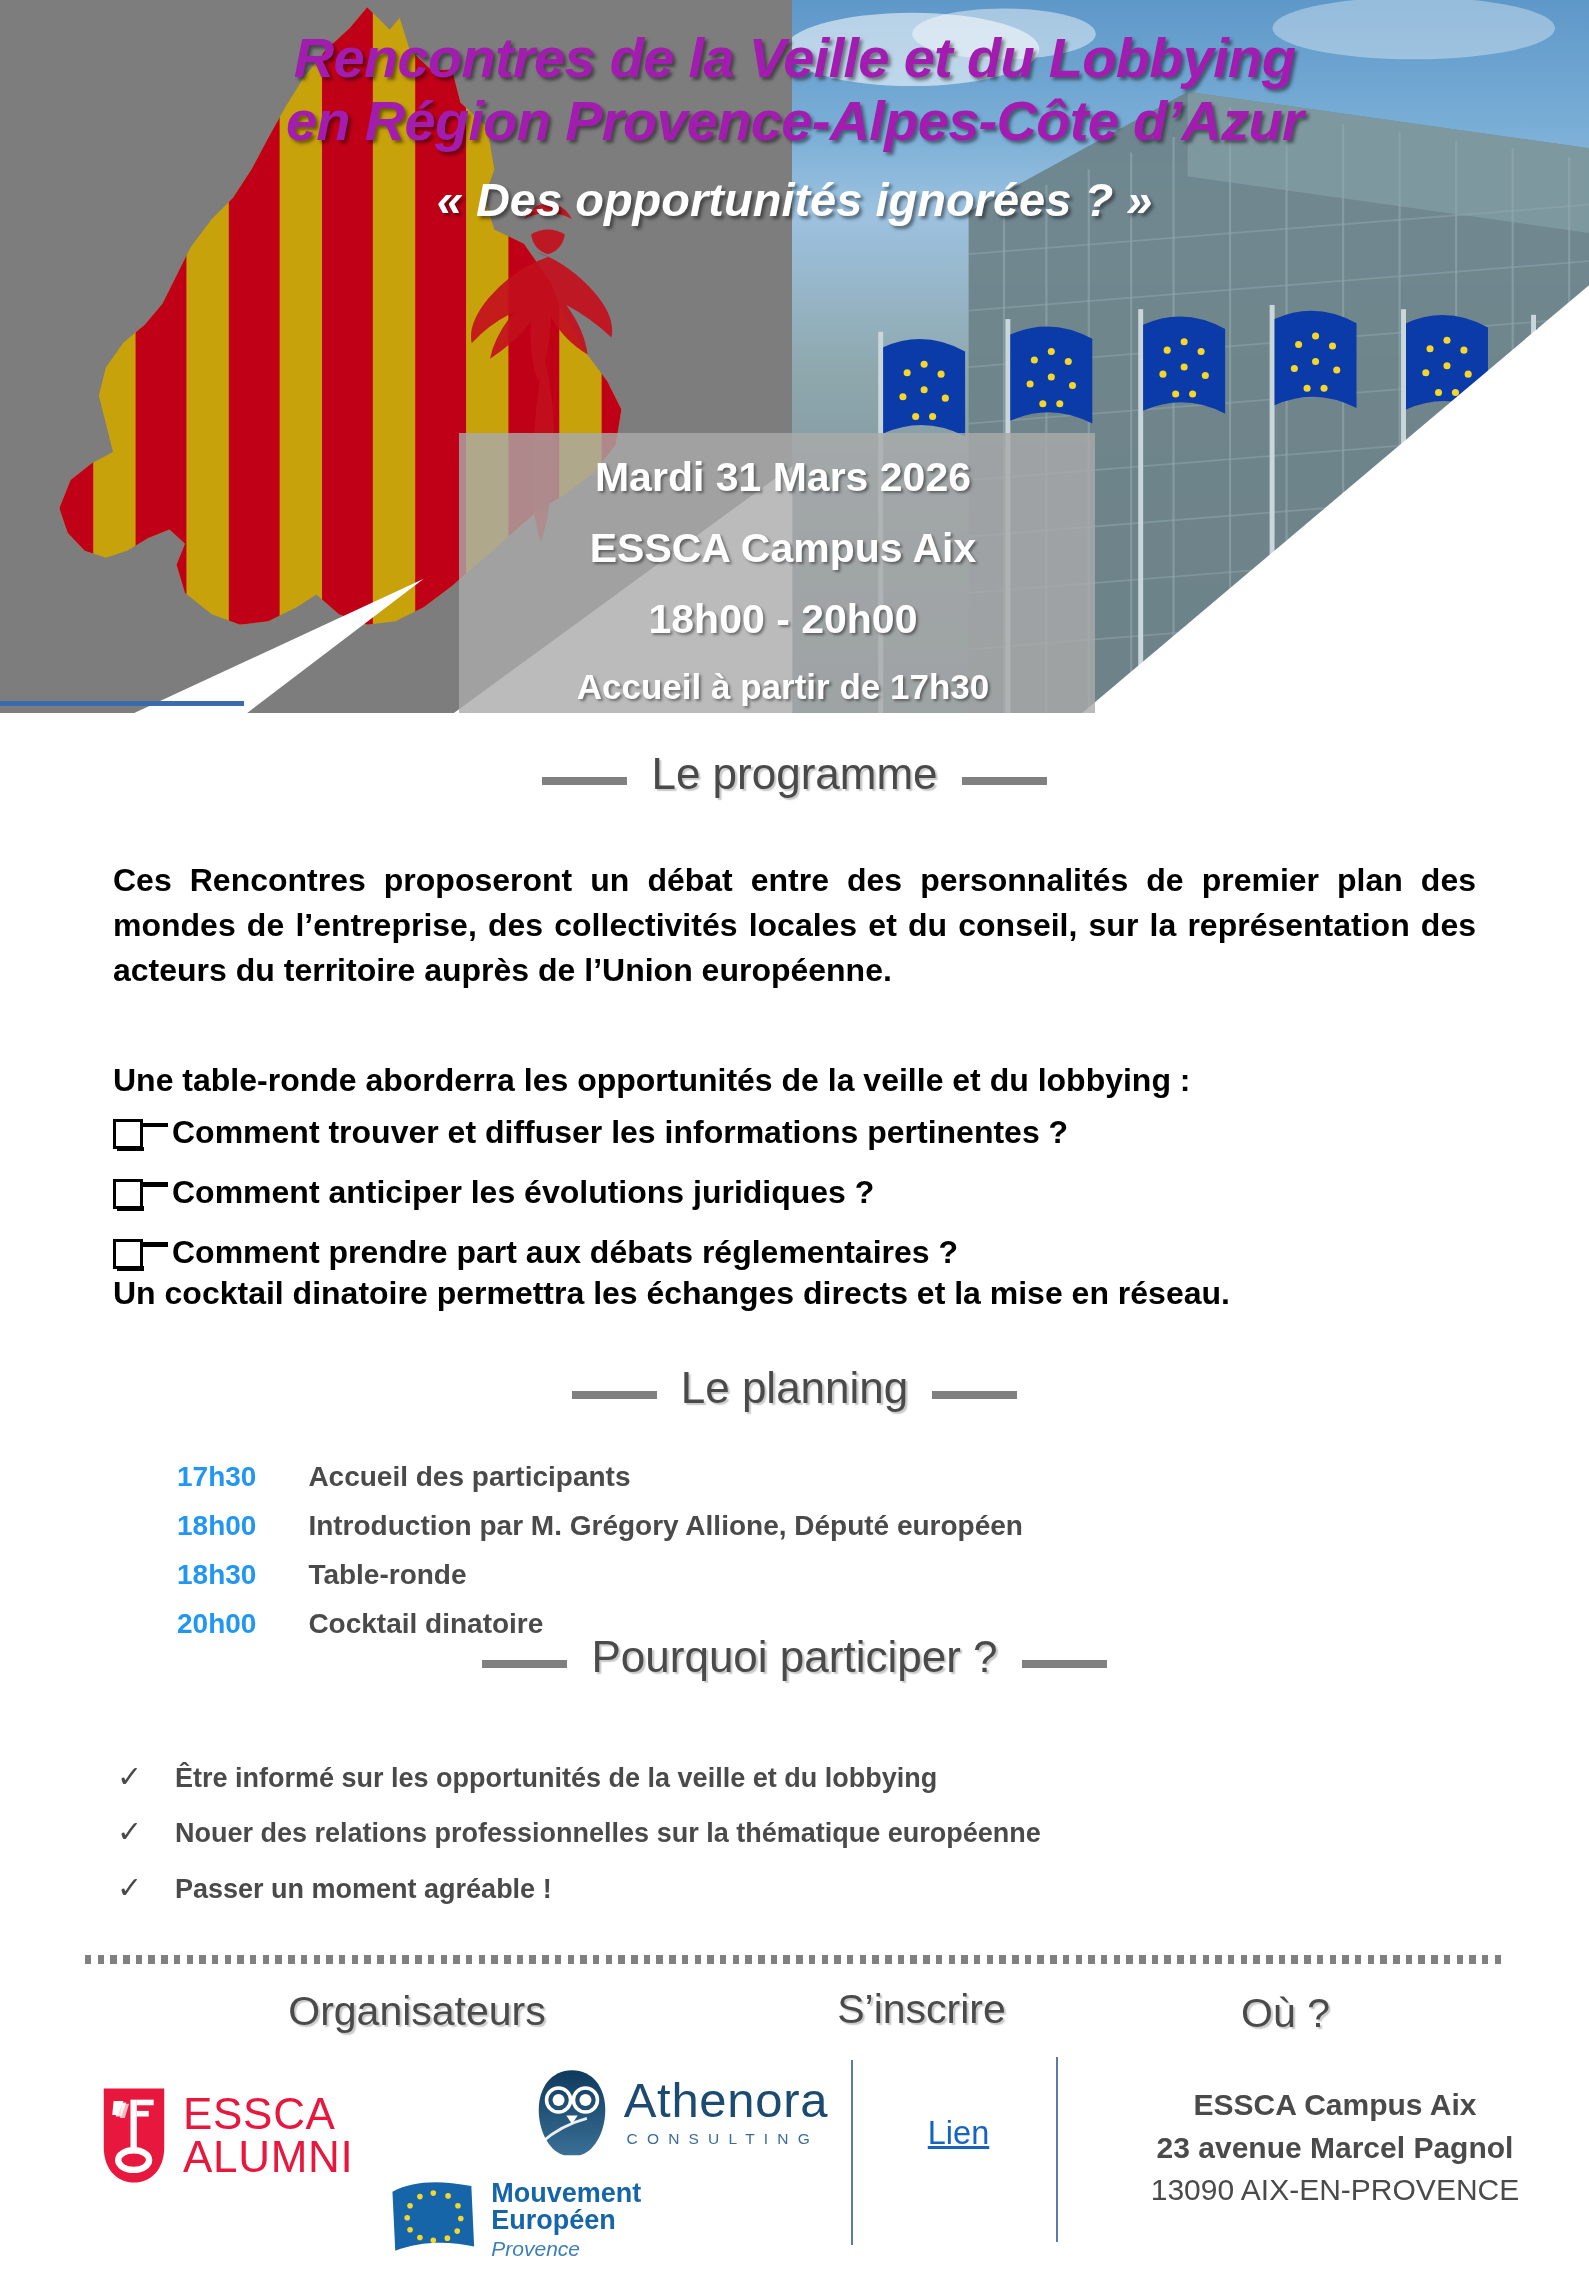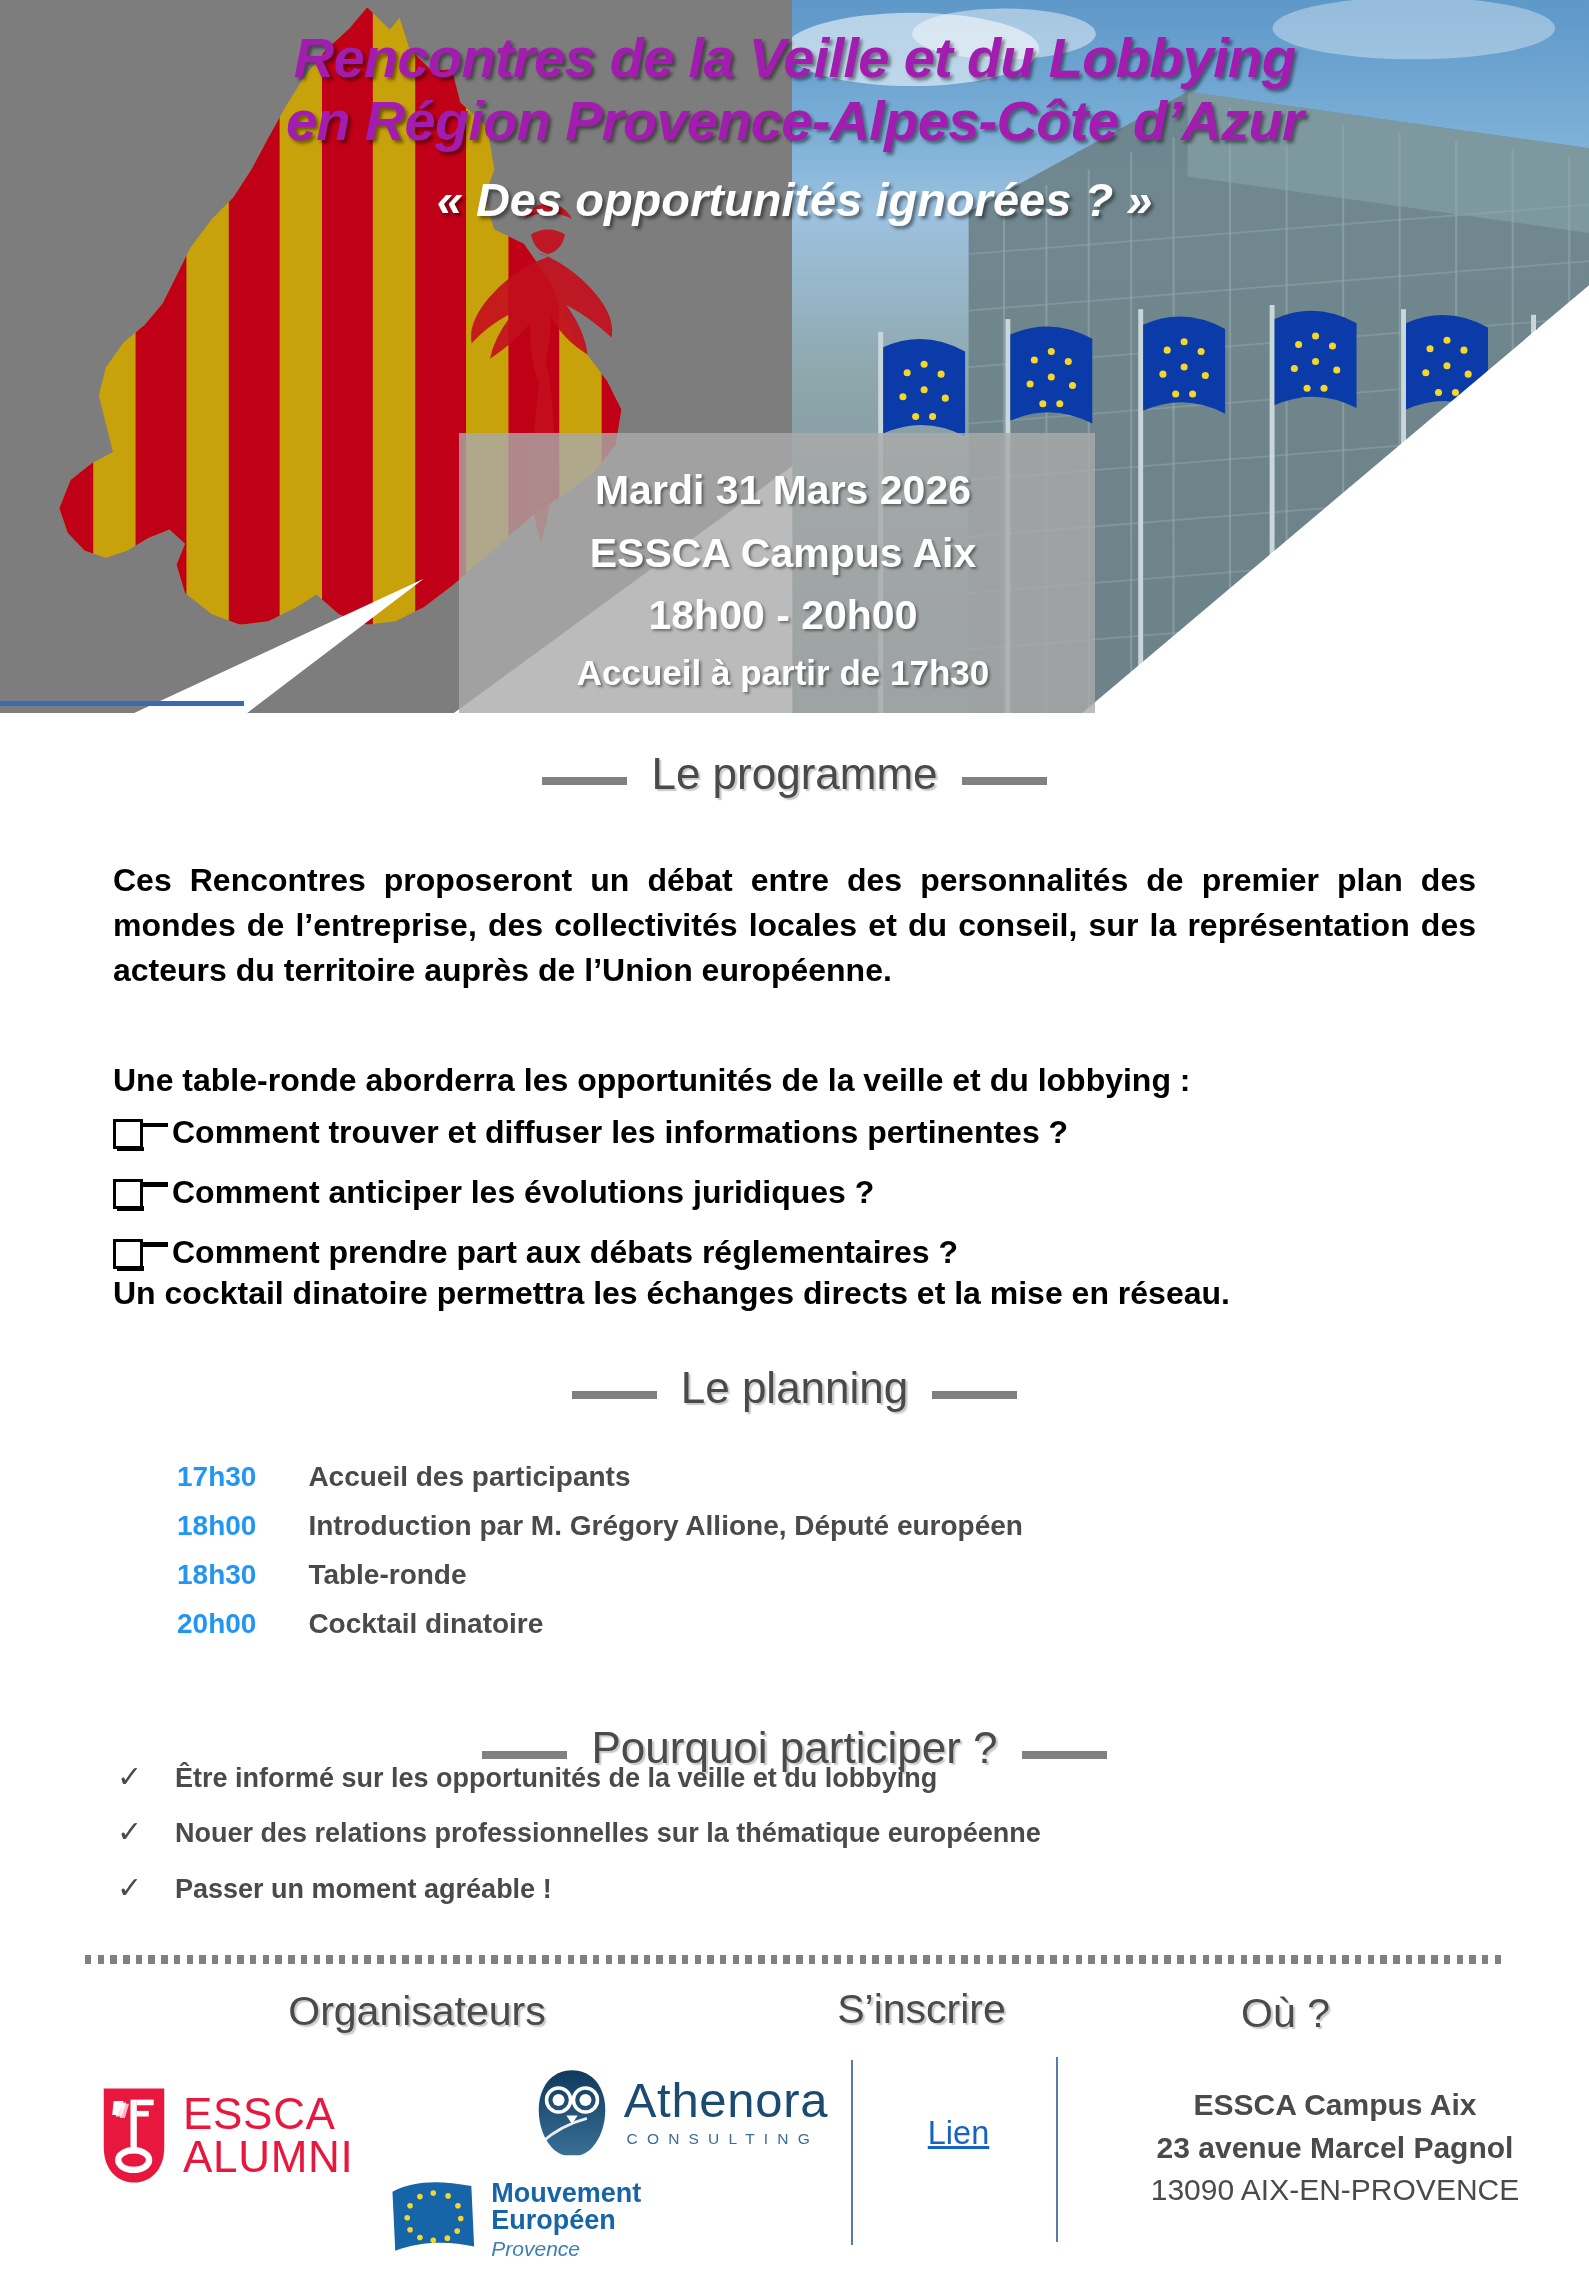--- a/index.html
+++ b/index.html
@@ -64,21 +64,21 @@
     font-size: 47px; font-weight: 700; font-style: italic; color: #ffffff;
     text-shadow: 2.8px 2.8px 3.5px rgba(0,0,0,0.45);
     white-space: nowrap;
   }
 
   .date-box {
     position: absolute; left: 459px; top: 433px;
     width: 636px; height: 280px;
     background: rgba(170,170,170,0.80);
     z-index: 9;
-    display:flex; flex-direction:column; align-items:center; justify-content:center;
+    display:flex; flex-direction:column; align-items:center; justify-content:space-between;
     padding-top: 12.7px;
     padding-left: 12px;
   }
   .date-line {
     font-size: 41px; font-weight: 700; color:#ffffff;
     text-shadow: 2.1px 2.1px 2.8px rgba(0,0,0,0.42);
     line-height: 1.52; white-space: nowrap;
   }
   .date-line.small { font-size: 35px; }
 
@@ -425,21 +425,21 @@
     <div class="plan-row">
       <span class="plan-time">18h30</span>
       <span class="plan-desc">Table-ronde</span>
     </div>
     <div class="plan-row">
       <span class="plan-time">20h00</span>
       <span class="plan-desc">Cocktail dinatoire</span>
     </div>
   </div>
 
-  <div style="position:absolute; left:0; top:1723px; width:1589px;">
+  <div style="position:absolute; left:0; top:1632px; width:1589px;">
     <div class="sec-head">
       <span class="rule l"></span>
       <span>Pourquoi participer ?</span>
       <span class="rule r"></span>
     </div>
   </div>
 
   <div style="position:absolute; left:117px; top:1762px; width:1342px;">
     <div class="why-row">
       <span class="chk">✓</span>

